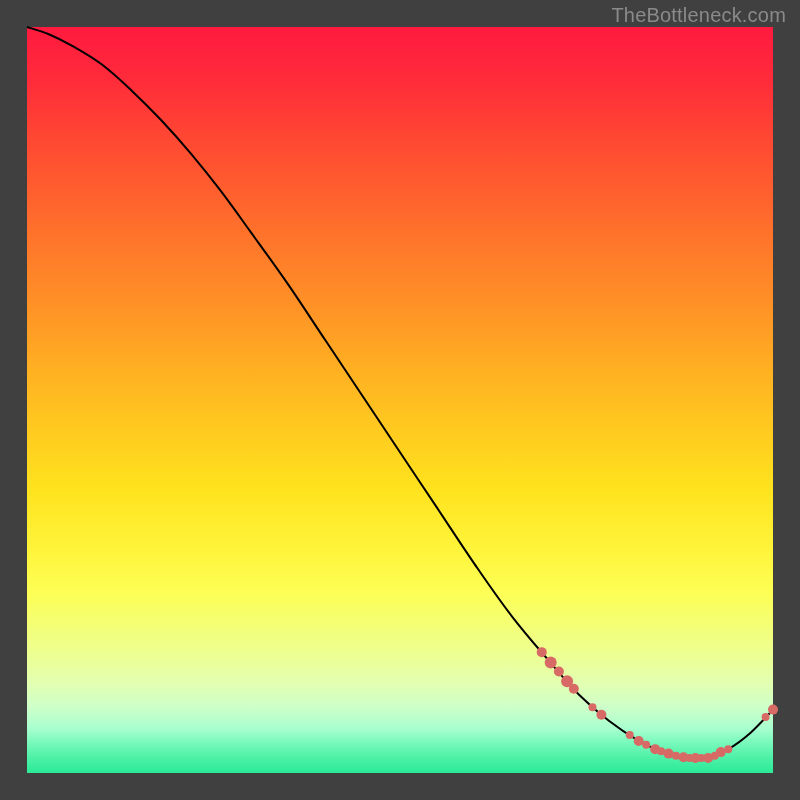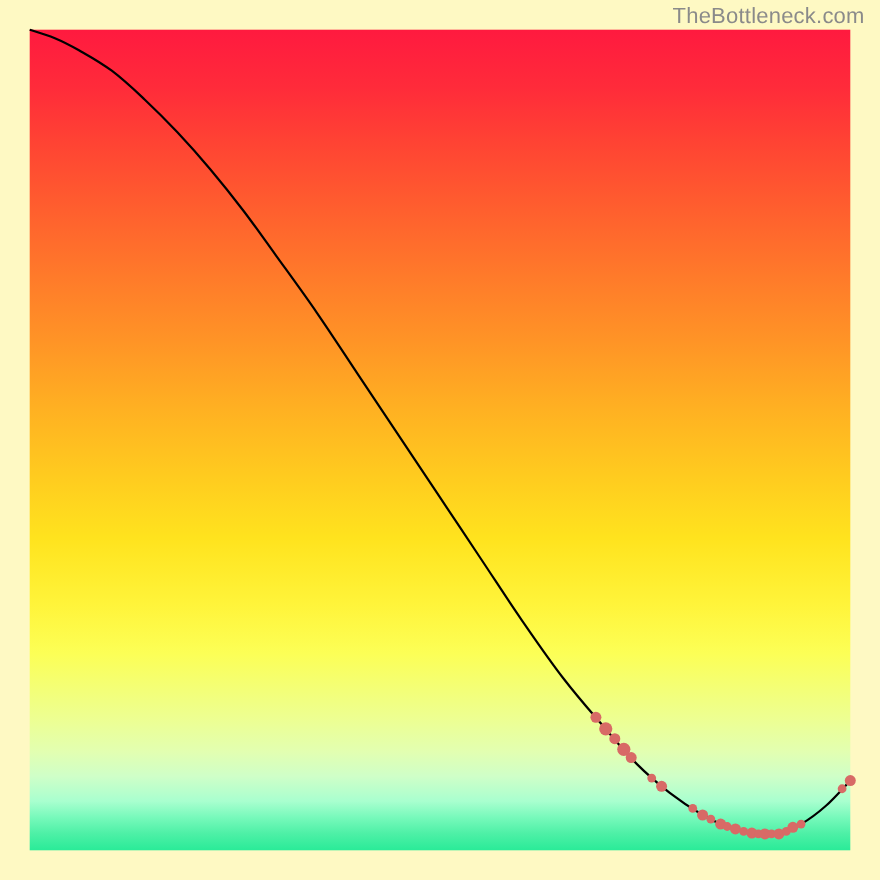--- a/index.html
+++ b/index.html
@@ -8,21 +8,21 @@
     width: 800px;
     height: 800px;
     background: #000;
     overflow: hidden;
     font-family: Arial, Helvetica, sans-serif;
   }
   .frame {
     position: absolute;
     width: 800px;
     height: 800px;
-    background: #fef9c3;
+    background: #404040;
   }
   .plot-area {
     position: absolute;
     left: 27px;
     top: 27px;
     width: 746px;
     height: 746px;
     background: linear-gradient(to bottom,
       #ff1a3f 0%,
       #ff2b3a 7%,

